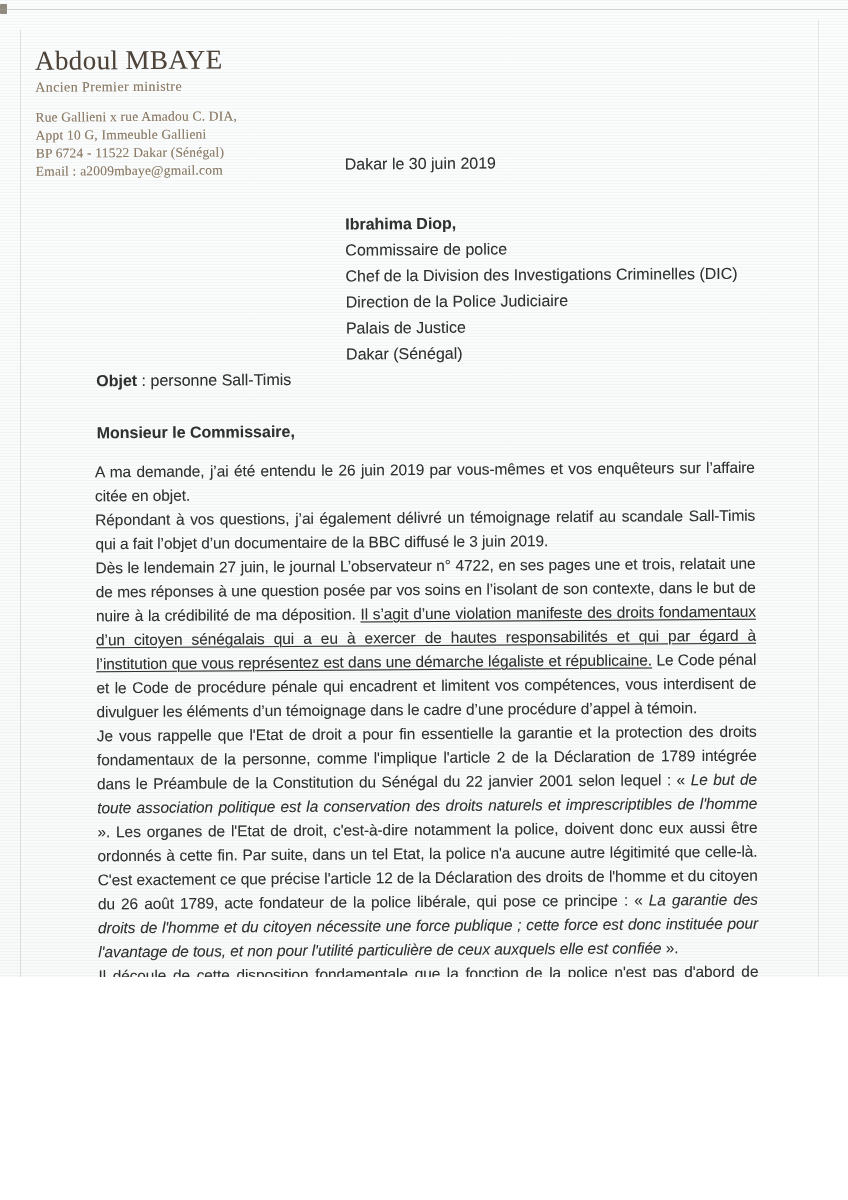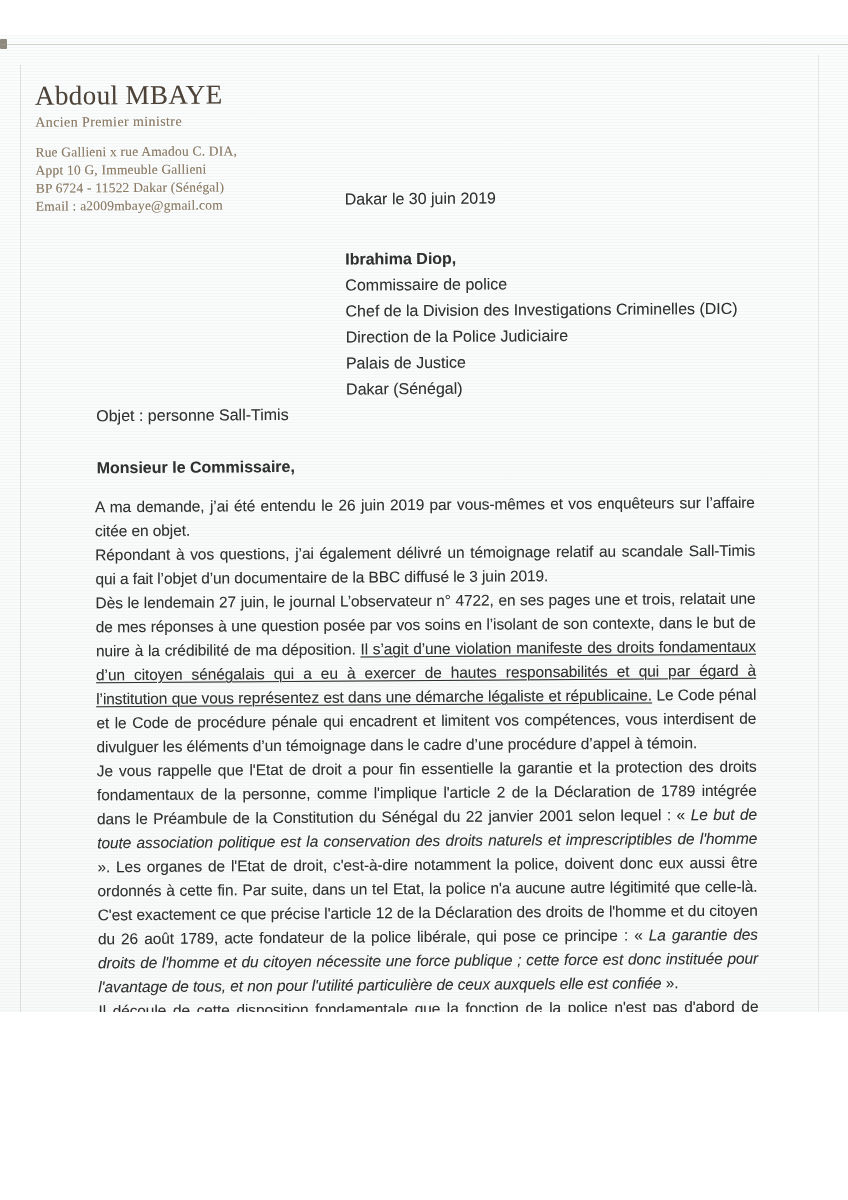--- a/index.html
+++ b/index.html
@@ -9,21 +9,20 @@
     font-family: "Liberation Sans", sans-serif;
   }
   .page {
     position: relative;
     width: 848px;
     height: 977px;
     overflow: hidden;
     background:
       repeating-linear-gradient(180deg, rgba(120,140,155,0.055) 0px, rgba(120,140,155,0.055) 1px, rgba(255,255,255,0) 1px, rgba(255,255,255,0) 3px),
       linear-gradient(#fbfcfc, #f8f9f9);
-    margin-top: 35px;
   }
   
   .scan-top-line {
     position: absolute; left: 0; top: 9px; width: 100%; height: 1px;
     background: rgba(168,163,152,0.45);
   }
   .scan-corner-mark {
     position: absolute; left: 0; top: 4px; width: 7px; height: 10px;
     background: #8f897e; border-radius: 1px;
   }
@@ -75,21 +74,21 @@
   .recipient {
     position: absolute; left: 347px; top: 211px;
     font-size: 16px; line-height: 26px;
   }
   .recipient .rc-name { font-weight: 700; }
 
   .subject {
     position: absolute; left: 97px; top: 370px;
     font-size: 16px;
   }
-  .subject .subj-label { font-weight: 400; }
+  .subject .subj-label { font-weight: 700; }
 
   .salutation {
     position: absolute; left: 97px; top: 422px;
     font-size: 16px; font-weight: 700;
   }
 
   .body-text {
     position: absolute; left: 95px; top: 458px; width: 660px;
     font-size: 15.5px; line-height: 24px; letter-spacing: -0.1px;
     text-align: justify;

